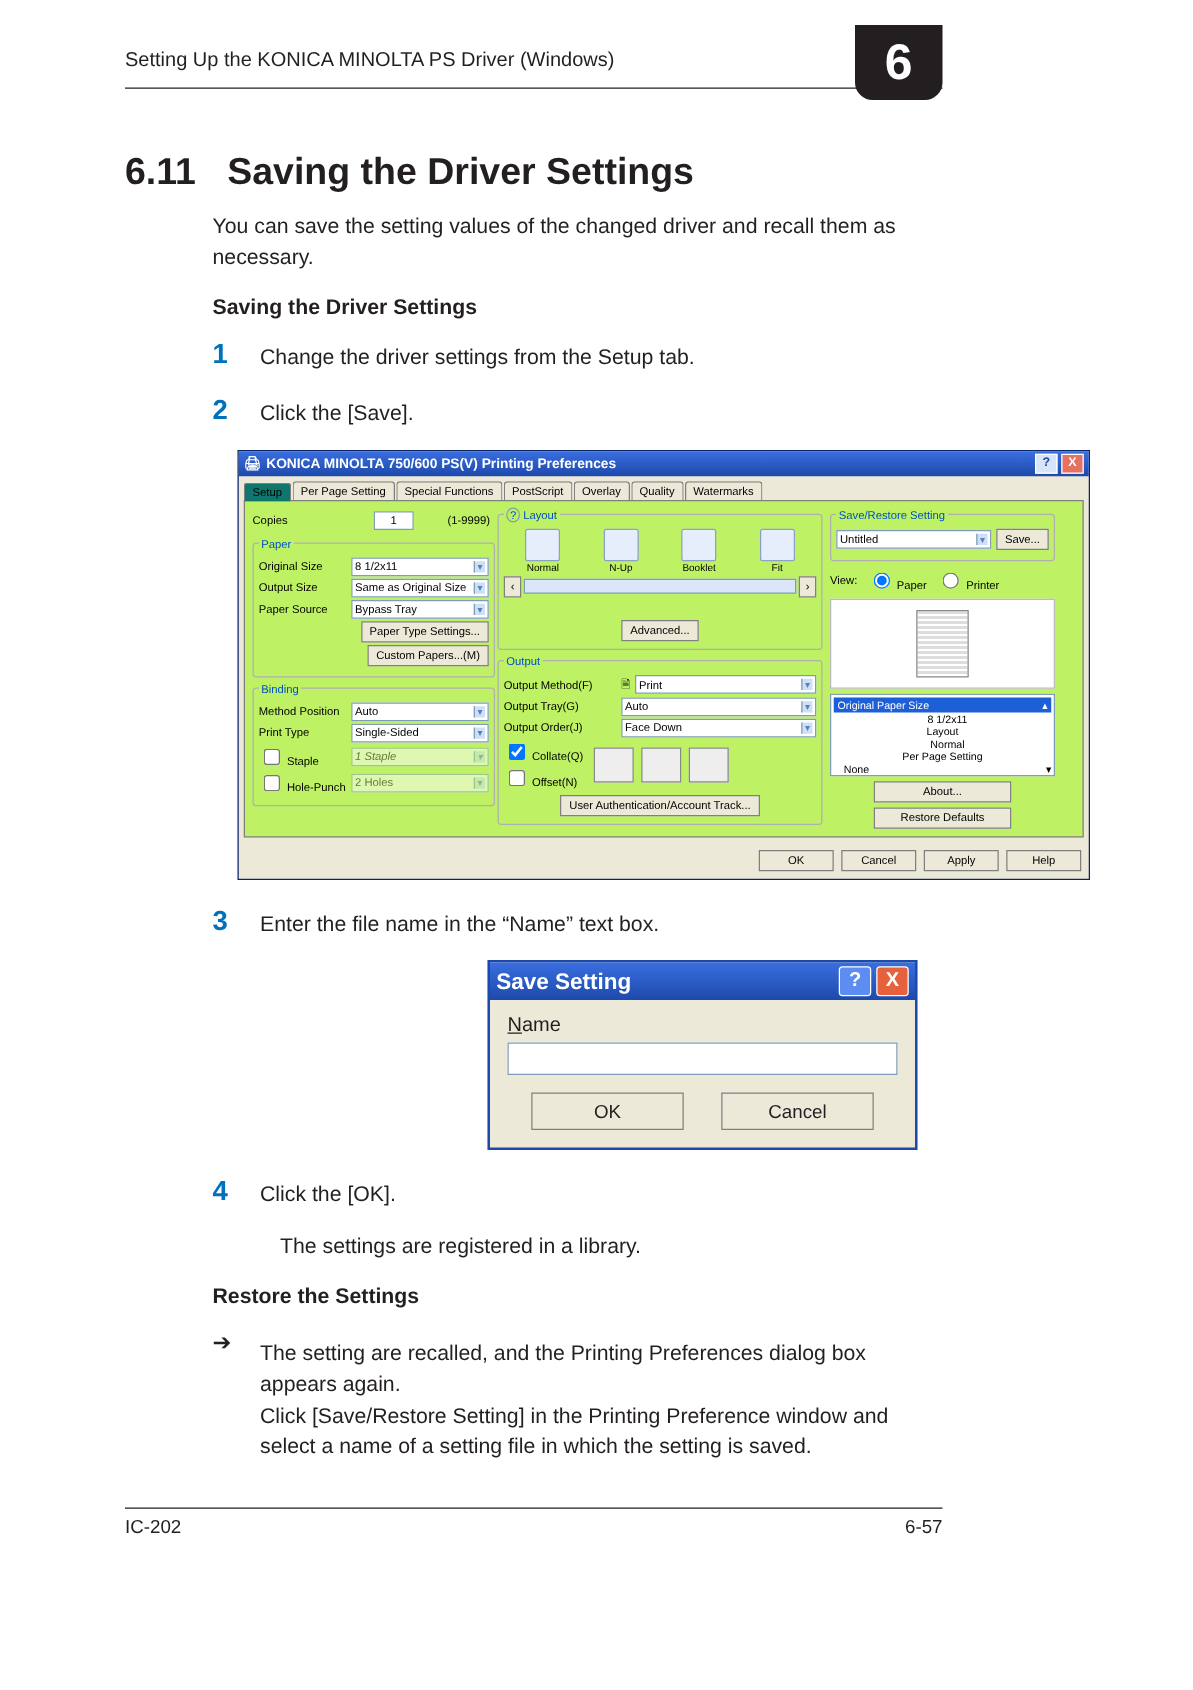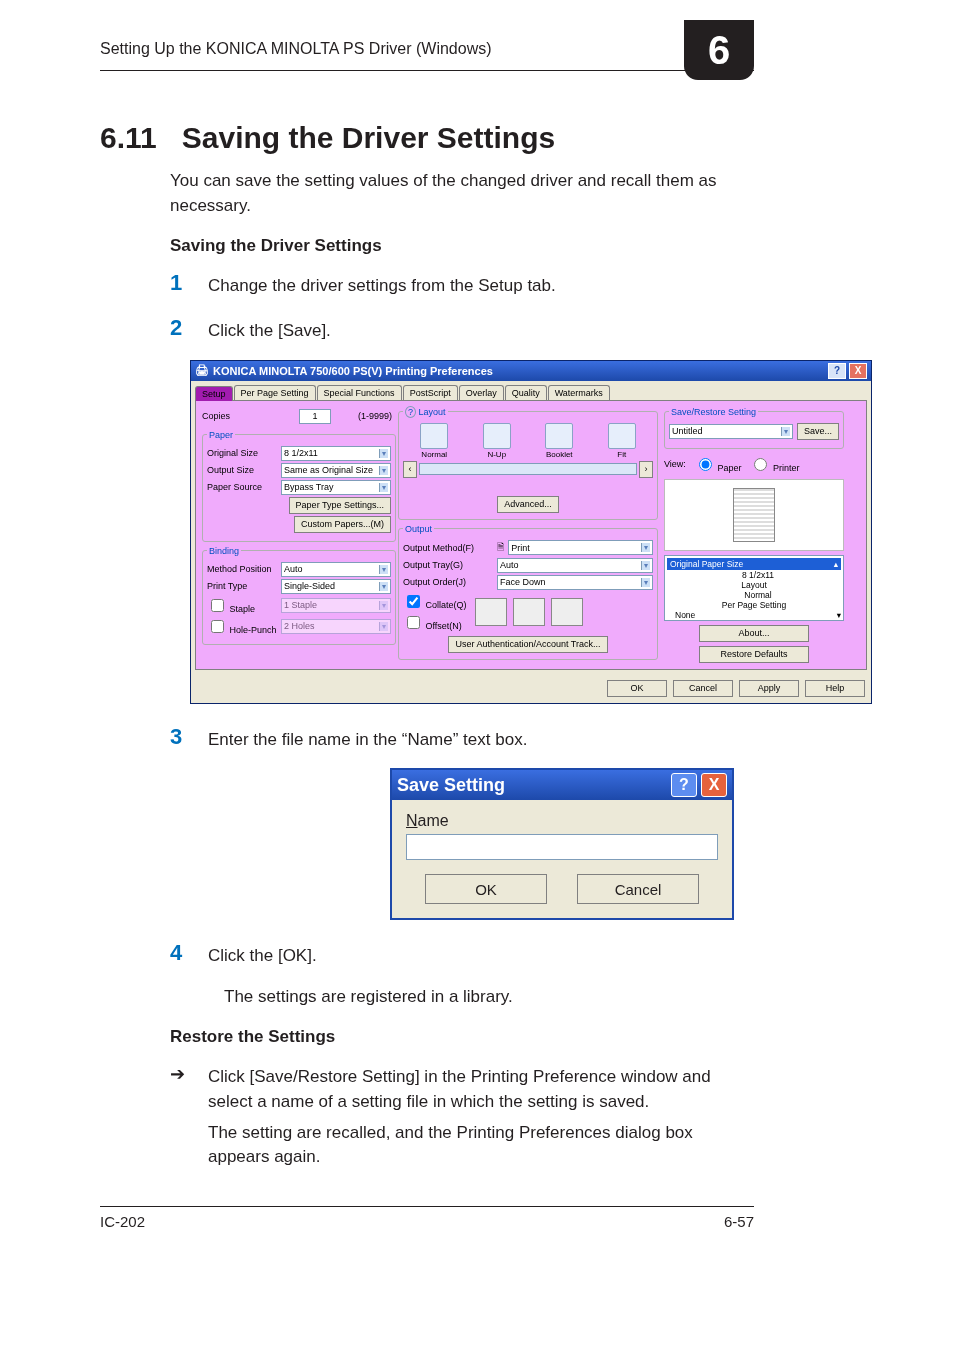--- a/index.html
+++ b/index.html
@@ -121,28 +121,28 @@
     padding: 2px 6px;
     border: 1px solid #808080;
     border-bottom: none;
     background: #ece9d8;
     border-top-left-radius:3px;
     border-top-right-radius:3px;
     margin-right: 1px;
     font-size: 9px;
   }
   .tab.active {
-    background: #a21caf;
+    background: #0f766e;
     position: relative;
     top: 1px;
   }
   .tabpanel {
     border: 1px solid #808080;
     margin: 0 4px 4px 4px;
-    background: #f0abfc;
+    background: #bef264;
     padding: 6px;
     display: flex;
     gap: 6px;
   }
   .col { display:flex; flex-direction:column; gap:4px; }
   .col.left { width: 190px; }
   .col.middle { width: 260px; }
   .col.right { width: 180px; }
   fieldset.win {
     border: 1px solid #b0b0b0;
@@ -348,21 +348,21 @@
             </div>
             <div class="formrow">
               <span class="lbl">Print Type</span>
               <div class="combo">
                   <span>Single-Sided</span>
                   <span class="caret">▾</span>
                 </div>
             </div>
             <div class="formrow">
               <label class="lbl"><input type="checkbox" style=""> <span>Staple</span></label>
-              <div class="combo" style="opacity:.5;">
+              <div class="combo" style="opacity:.5;font-style:italic;">
                   <span>1 Staple</span>
                   <span class="caret">▾</span>
                 </div>
             </div>
             <div class="formrow">
               <label class="lbl"><input type="checkbox" style=""> <span>Hole-Punch</span></label>
               <div class="combo" style="opacity:.5;">
                   <span>2 Holes</span>
                   <span class="caret">▾</span>
                 </div>
@@ -519,22 +519,22 @@
       <div class="step-text">Click the [OK].</div>
     </div>
 
     <p class="body-text" style="margin-left:54px;">The settings are registered in a library.</p>
 
     <p class="subheading">Restore the Settings</p>
 
     <div class="step-row">
       <div class="arrow-bullet">➔</div>
       <div class="step-text">
+        <div style="margin-top:6px;">The setting are recalled, and the Printing Preferences dialog box appears again.</div>
         <div>Click [Save/Restore Setting] in the Printing Preference window and select a name of a setting file in which the setting is saved.</div>
-        <div style="margin-top:6px;">The setting are recalled, and the Printing Preferences dialog box appears again.</div>
       </div>
     </div>
   </div>
 
   <div class="footer">
     <span>IC-202</span>
     <span>6-57</span>
   </div>
 </div>
 

